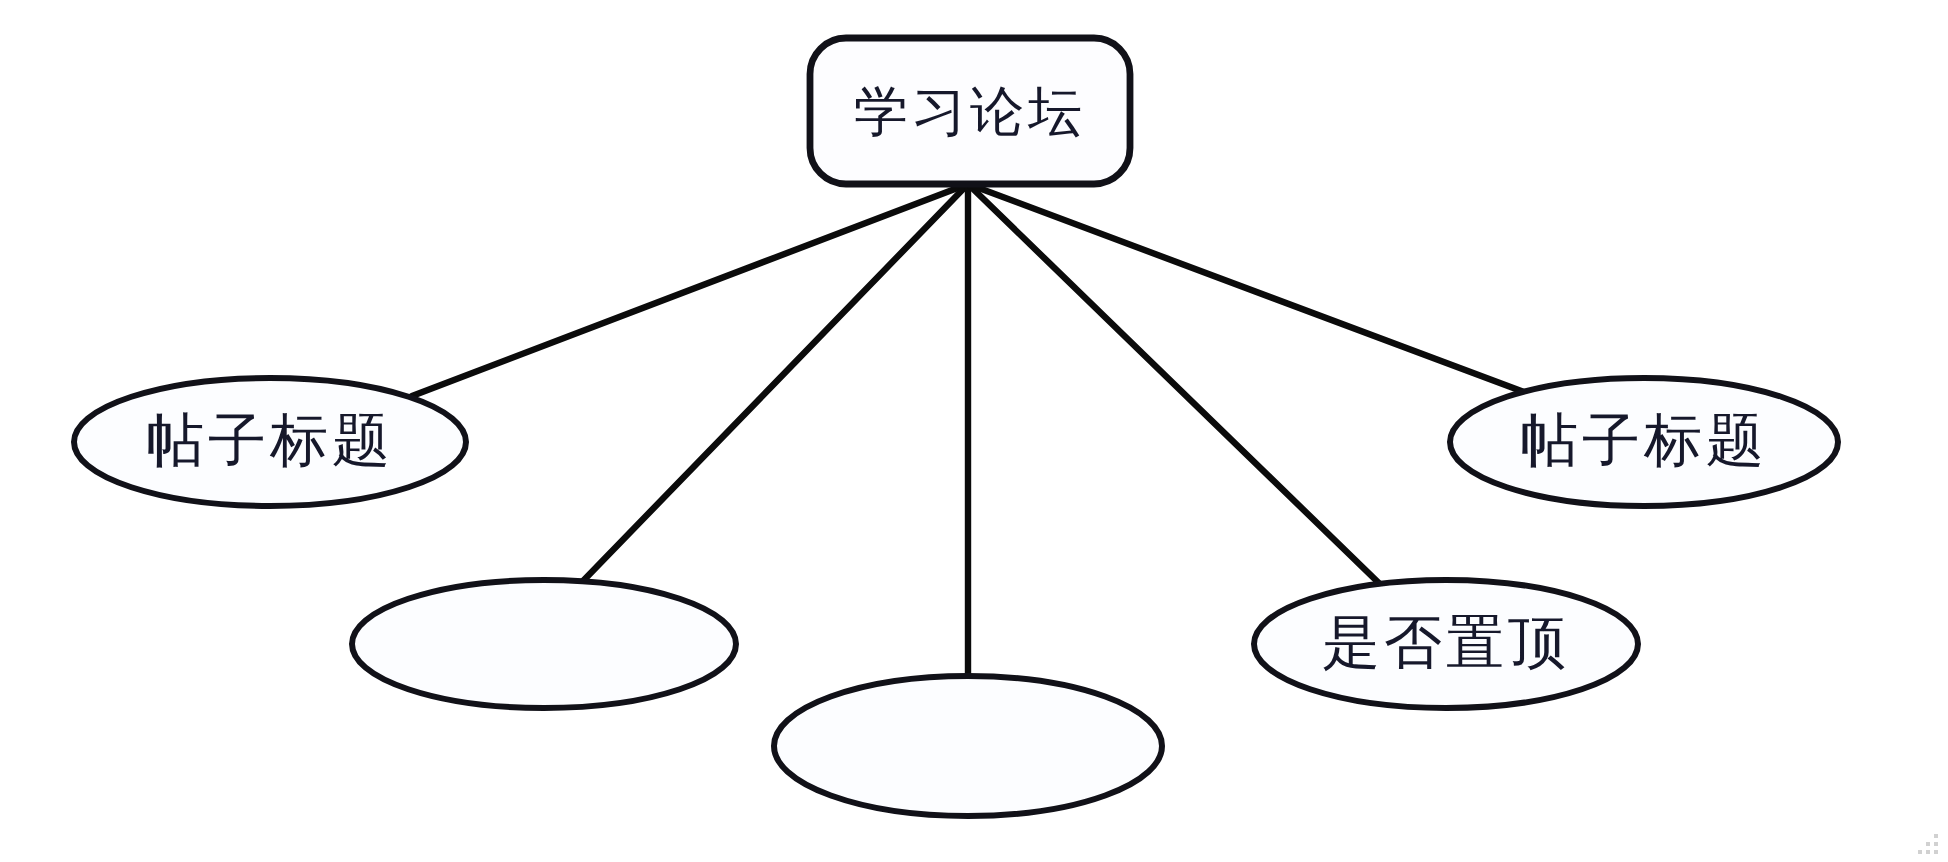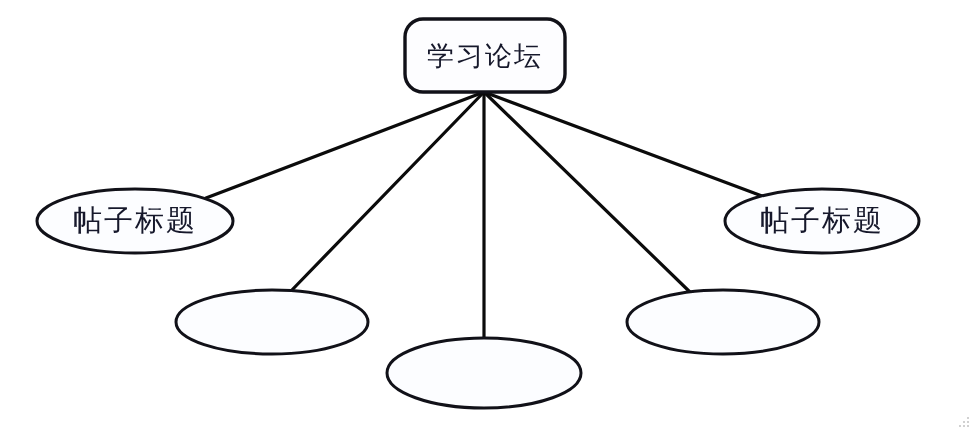--- a/index.html
+++ b/index.html
@@ -91,20 +91,21 @@
     <ellipse class="attr-shape" cx="723" cy="322" rx="96" ry="32"></ellipse>
     <ellipse class="attr-shape" cx="822" cy="221" rx="97" ry="32"></ellipse>
   </svg>
 
   <div class="node-label entity-label" style="left:405px; top:19px; width:160px; height:73px;">学习论坛</div>
 
   <div class="node-label attr-label" style="left:37px; top:189px; width:196px; height:64px;">帖子标题</div>
 
 
 
+  <div class="node-label attr-label" style="left:627px; top:290px; width:192px; height:64px;">是否置顶</div>
 
   <div class="node-label attr-label" style="left:725px; top:189px; width:194px; height:64px;">帖子标题</div>
 
   <svg id="resize-handle" viewBox="0 0 14 14" xmlns="http://www.w3.org/2000/svg">
     <rect x="10" y="2" width="2" height="2" fill="#9a9a9a"></rect>
     <rect x="10" y="6" width="2" height="2" fill="#9a9a9a"></rect>
     <rect x="6" y="6" width="2" height="2" fill="#9a9a9a"></rect>
     <rect x="10" y="10" width="2" height="2" fill="#9a9a9a"></rect>
     <rect x="6" y="10" width="2" height="2" fill="#9a9a9a"></rect>
     <rect x="2" y="10" width="2" height="2" fill="#9a9a9a"></rect>

